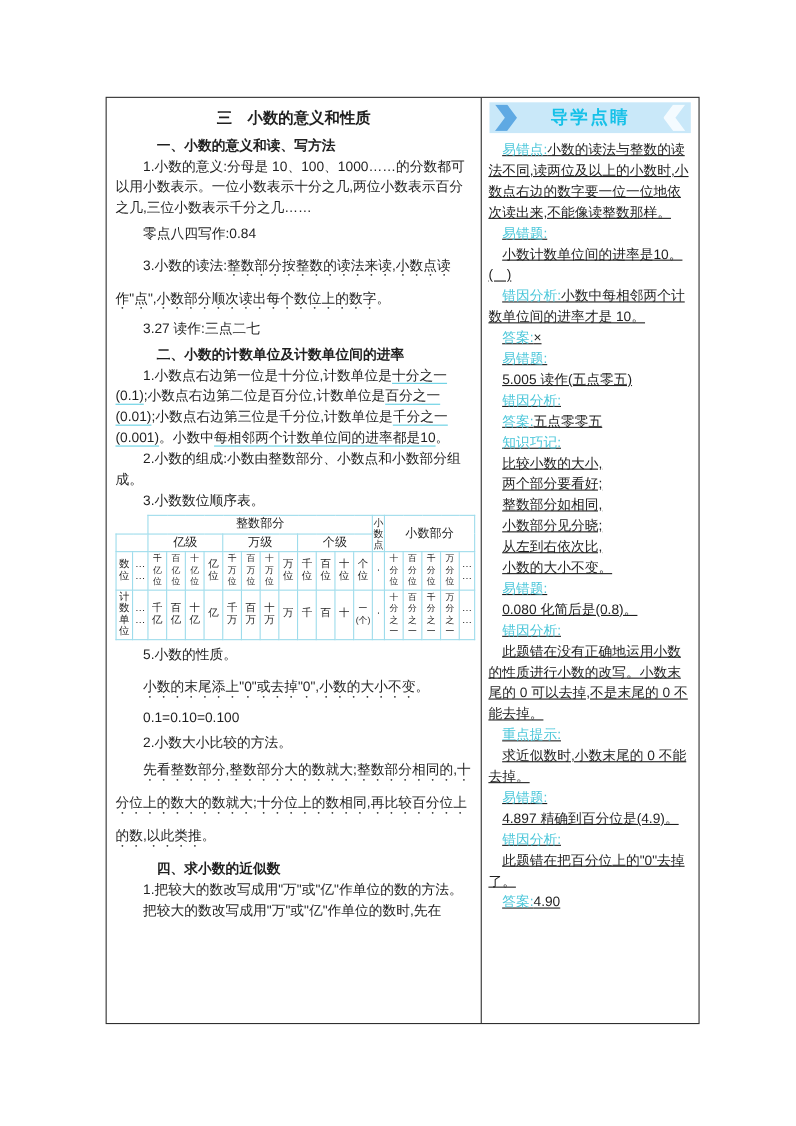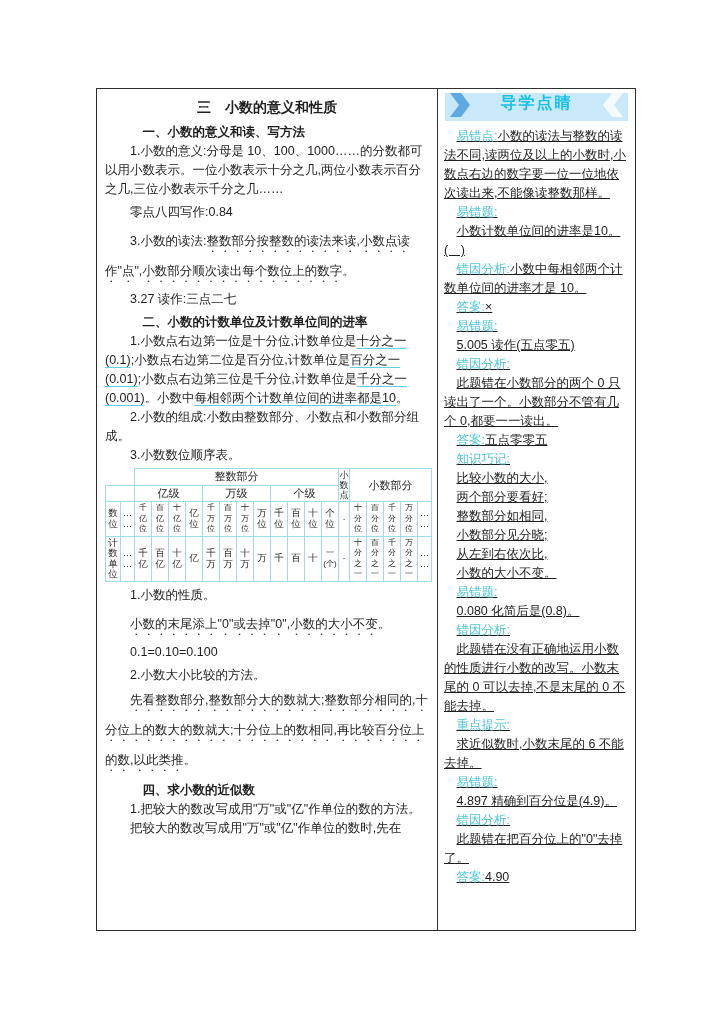--- a/index.html
+++ b/index.html
@@ -40,21 +40,21 @@
   table.pv{border-collapse:collapse;table-layout:fixed;width:324px;margin:3px 16px 4px 0;}
   table.pv td{
     border:1px solid var(--tborder);text-align:center;vertical-align:middle;
     font-size:9.5px;line-height:10.5px;padding:1px 0;white-space:pre-line;overflow:hidden;
   }
   table.pv td.nb{border:none;}
   table.pv td.hd{font-size:11px;line-height:13px;}
   table.pv td.pt{font-size:9px;line-height:10px;}
   table.pv td.small{font-size:8px;}
   .banner{
-    height:28px;background:var(--banner-bg);display:flex;
+    height:28px;background:var(--banner-bg);display:flex;align-items:center;
     margin:2px 1px 6px 1px;padding:0 5px;
   }
   .banner .t{flex:1;text-align:center;color:var(--banner-text);font-weight:bold;font-size:16px;letter-spacing:2px;}
   .chev{width:20px;height:24px;flex:0 0 auto;}
   .chev-right{background:var(--chev);clip-path:polygon(0 0,55% 0,100% 50%,55% 100%,0 100%,45% 50%);}
   .chev-left{background:#f4fbff;clip-path:polygon(100% 0,45% 0,0 50%,45% 100%,100% 100%,55% 50%);}
   .side p{margin:0;text-indent:1em;text-decoration:underline;}
   .side .lab{color:var(--accent);}
 </style>
 </head>
@@ -203,21 +203,21 @@
 一</td>
               <td class="small">万
 分
 之
 一</td>
               <td>…
 …</td>
             </tr>
           </tbody>
         </table>
-        <div class="para"><span>1.小数的性质。</span></div>
+        <div class="para"><span>5.小数的性质。</span></div>
         <div class="example wide"><span class="dots">小数的末尾添上"0"或去掉"0",小数的大小不变。</span></div>
         <div class="example"><span>0.1=0.10=0.100</span></div>
         <div class="para"><span>2.小数大小比较的方法。</span></div>
         <div class="para wide"><span class="dots">先看整数部分,整数部分大的数就大;整数部分相同的,十分位上的数大的数就大;十分位上的数相同,再比较百分位上的数,以此类推。</span></div>
         <div class="heading mt"><span>四、求小数的近似数</span></div>
         <div class="para"><span>1.把较大的数改写成用"万"或"亿"作单位的数的方法。</span></div>
         <div class="para"><span>把较大的数改写成用"万"或"亿"作单位的数时,先在</span></div>
       </div>
   </div>
   <div class="side">
@@ -228,35 +228,34 @@
     </div>
     <div id="side-entries">
         <p><span class="lab">易错点:</span><span>小数的读法与整数的读法不同,读两位及以上的小数时,小数点右边的数字要一位一位地依次读出来,不能像读整数那样。</span></p>
         <p><span class="lab">易错题:</span></p>
         <p><span>小数计数单位间的进率是10。(　)</span></p>
         <p><span class="lab">错因分析:</span><span>小数中每相邻两个计数单位间的进率才是 10。</span></p>
         <p><span class="lab">答案:</span><span>×</span></p>
         <p><span class="lab">易错题:</span></p>
         <p><span>5.005 读作(五点零五)</span></p>
         <p><span class="lab">错因分析:</span></p>
-        <p><span>此题错在小数部分的两个 0 只读出了一个。小数部分不管有几个 0,都要一一读出。</span></p>
         <p><span class="lab">答案:</span><span>五点零零五</span></p>
         <p><span class="lab">知识巧记:</span></p>
         <p><span>比较小数的大小,</span></p>
         <p><span>两个部分要看好;</span></p>
         <p><span>整数部分如相同,</span></p>
         <p><span>小数部分见分晓;</span></p>
         <p><span>从左到右依次比,</span></p>
         <p><span>小数的大小不变。</span></p>
         <p><span class="lab">易错题:</span></p>
         <p><span>0.080 化简后是(0.8)。</span></p>
         <p><span class="lab">错因分析:</span></p>
         <p><span>此题错在没有正确地运用小数的性质进行小数的改写。小数末尾的 0 可以去掉,不是末尾的 0 不能去掉。</span></p>
         <p><span class="lab">重点提示:</span></p>
-        <p><span>求近似数时,小数末尾的 6 不能去掉。</span></p>
+        <p><span>求近似数时,小数末尾的 0 不能去掉。</span></p>
         <p><span class="lab">易错题:</span></p>
         <p><span>4.897 精确到百分位是(4.9)。</span></p>
         <p><span class="lab">错因分析:</span></p>
         <p><span>此题错在把百分位上的"0"去掉了。</span></p>
         <p><span class="lab">答案:</span><span>4.90</span></p>
       </div>
   </div>
 </div>
 
 </body></html>

